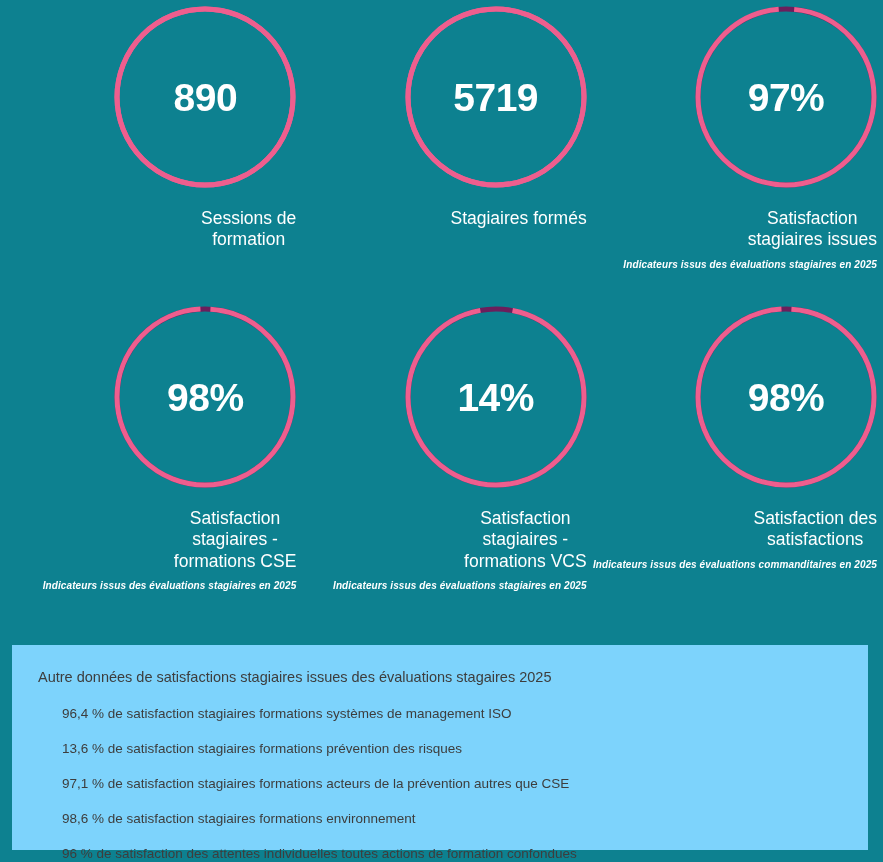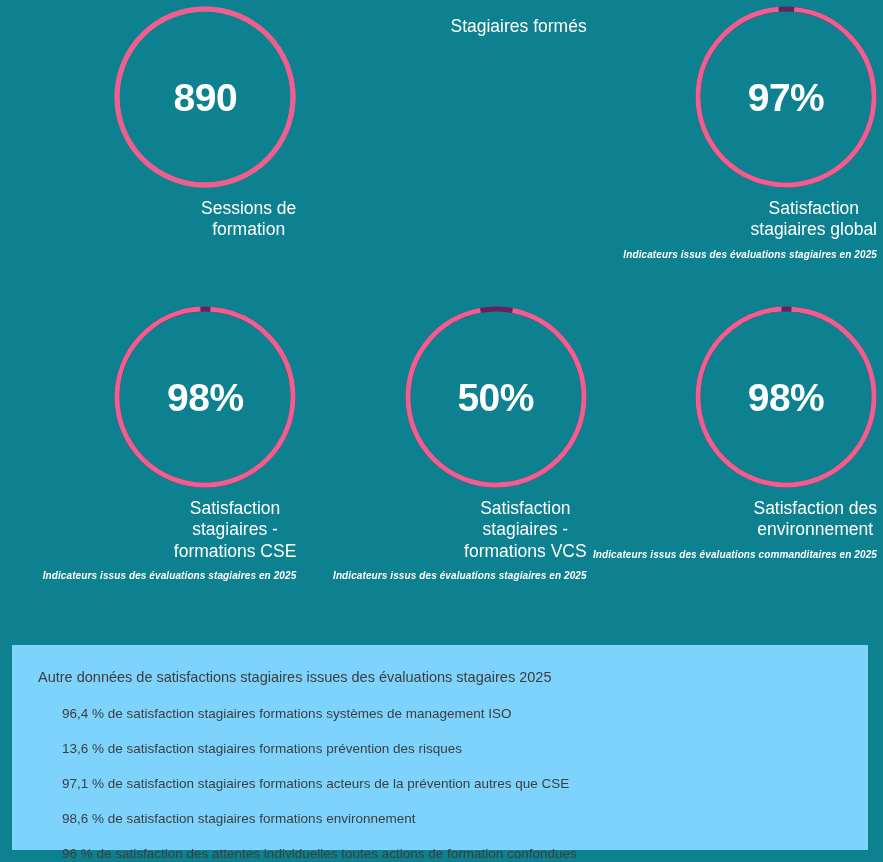--- a/index.html
+++ b/index.html
@@ -63,21 +63,21 @@
     position: relative;
     z-index: 2;
     color: #ffffff;
     font-size: 39px;
     font-weight: bold;
     letter-spacing: -0.5px;
     line-height: 1;
   }
 
   .gauge-label {
-    margin-top: 10px;
+    margin-top: 20px;
     color: #ffffff;
     font-size: 17.5px;
     line-height: 1.22;
     text-align: center;
     font-weight: normal;
     max-width: 230px;
   }
 
   .gauge-caption {
     margin-top: 8px;
@@ -136,37 +136,44 @@
         <div class="gauge-value">890</div>
       </div>
       <div class="gauge-label">
         <div>Sessions de</div>
         <div>formation</div>
       </div>
 
     </div>
 
     <div class="gauge-cell">
+      <div class="gauge-ring-wrap">
+        <svg viewBox="0 0 182 182">
+          <circle class="ring-rem" cx="91" cy="91" r="88" fill="none" stroke-width="5" stroke="#ee5e8e"></circle>
+          <circle class="ring-val" cx="91" cy="91" r="88" fill="none" stroke-width="5" transform="rotate(-90 91 91)" stroke-linecap="butt" stroke="#ee5e8e" stroke-dasharray="552.9203070318035 0" stroke-dashoffset="0"></circle>
+        </svg>
+        <div class="gauge-value">5719</div>
+      </div>
       <div class="gauge-label">
         <div>Stagiaires formés</div>
       </div>
 
     </div>
 
     <div class="gauge-cell">
       <div class="gauge-ring-wrap">
         <svg viewBox="0 0 182 182">
           <circle class="ring-rem" cx="91" cy="91" r="88" fill="none" stroke-width="5" stroke="#6b1f5c"></circle>
           <circle class="ring-val" cx="91" cy="91" r="88" fill="none" stroke-width="5" transform="rotate(-90 91 91)" stroke-linecap="butt" stroke="#ee5e8e" stroke-dasharray="536.3326978208494 16.587609210954156" stroke-dashoffset="-8.293804605477053"></circle>
         </svg>
         <div class="gauge-value">97%</div>
       </div>
       <div class="gauge-label">
         <div>Satisfaction</div>
-        <div>stagiaires global</div>
+        <div>stagiaires issues</div>
       </div>
       <div class="gauge-caption">Indicateurs issus des évaluations stagiaires en 2025</div>
     </div>
 
   </div>
 
   <div class="gauge-grid gauge-row-2">
 
     <div class="gauge-cell">
       <div class="gauge-ring-wrap">
@@ -183,41 +190,41 @@
       </div>
       <div class="gauge-caption">Indicateurs issus des évaluations stagiaires en 2025</div>
     </div>
 
     <div class="gauge-cell">
       <div class="gauge-ring-wrap">
         <svg viewBox="0 0 182 182">
           <circle class="ring-rem" cx="91" cy="91" r="88" fill="none" stroke-width="5" stroke="#6b1f5c"></circle>
           <circle class="ring-val" cx="91" cy="91" r="88" fill="none" stroke-width="5" transform="rotate(-90 91 91)" stroke-linecap="butt" stroke="#ee5e8e" stroke-dasharray="519.7450886098953 33.1752184219082" stroke-dashoffset="-16.587609210954106"></circle>
         </svg>
-        <div class="gauge-value">50%</div>
+        <div class="gauge-value">14%</div>
       </div>
       <div class="gauge-label">
         <div>Satisfaction</div>
         <div>stagiaires -</div>
         <div>formations VCS</div>
       </div>
       <div class="gauge-caption">Indicateurs issus des évaluations stagiaires en 2025</div>
     </div>
 
     <div class="gauge-cell">
       <div class="gauge-ring-wrap">
         <svg viewBox="0 0 182 182">
           <circle class="ring-rem" cx="91" cy="91" r="88" fill="none" stroke-width="5" stroke="#6b1f5c"></circle>
           <circle class="ring-val" cx="91" cy="91" r="88" fill="none" stroke-width="5" transform="rotate(-90 91 91)" stroke-linecap="butt" stroke="#ee5e8e" stroke-dasharray="541.8619008911675 11.058406140636066" stroke-dashoffset="-5.529203070318036"></circle>
         </svg>
         <div class="gauge-value">98%</div>
       </div>
       <div class="gauge-label">
         <div>Satisfaction des</div>
-        <div>environnement</div>
+        <div>satisfactions</div>
       </div>
       <div class="gauge-caption">Indicateurs issus des évaluations commanditaires en 2025</div>
     </div>
 
   </div>
 
   <div class="card">
     <div class="card-title">Autre données de satisfactions stagiaires issues des évaluations stagaires 2025</div>
     <div class="card-line">96,4 % de satisfaction stagiaires formations systèmes de management ISO</div>
     <div class="card-line">13,6 % de satisfaction stagiaires formations prévention des risques</div>

